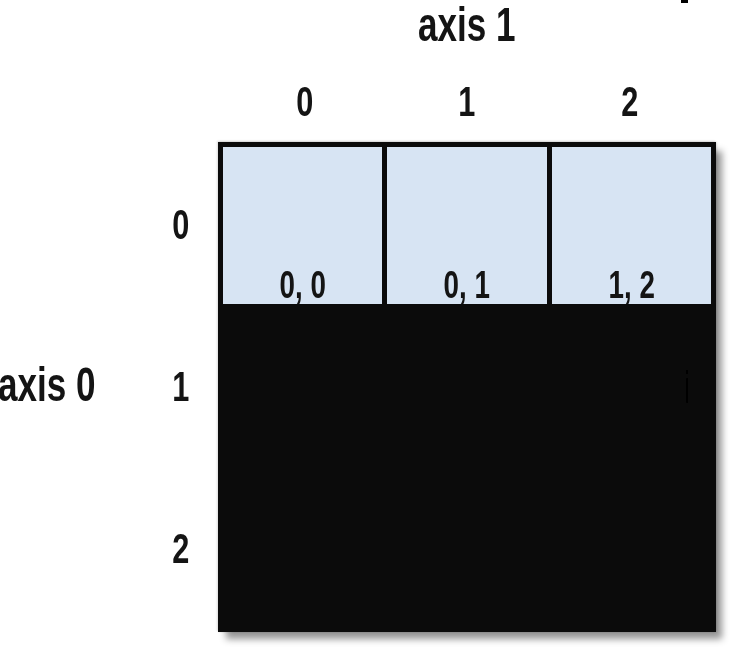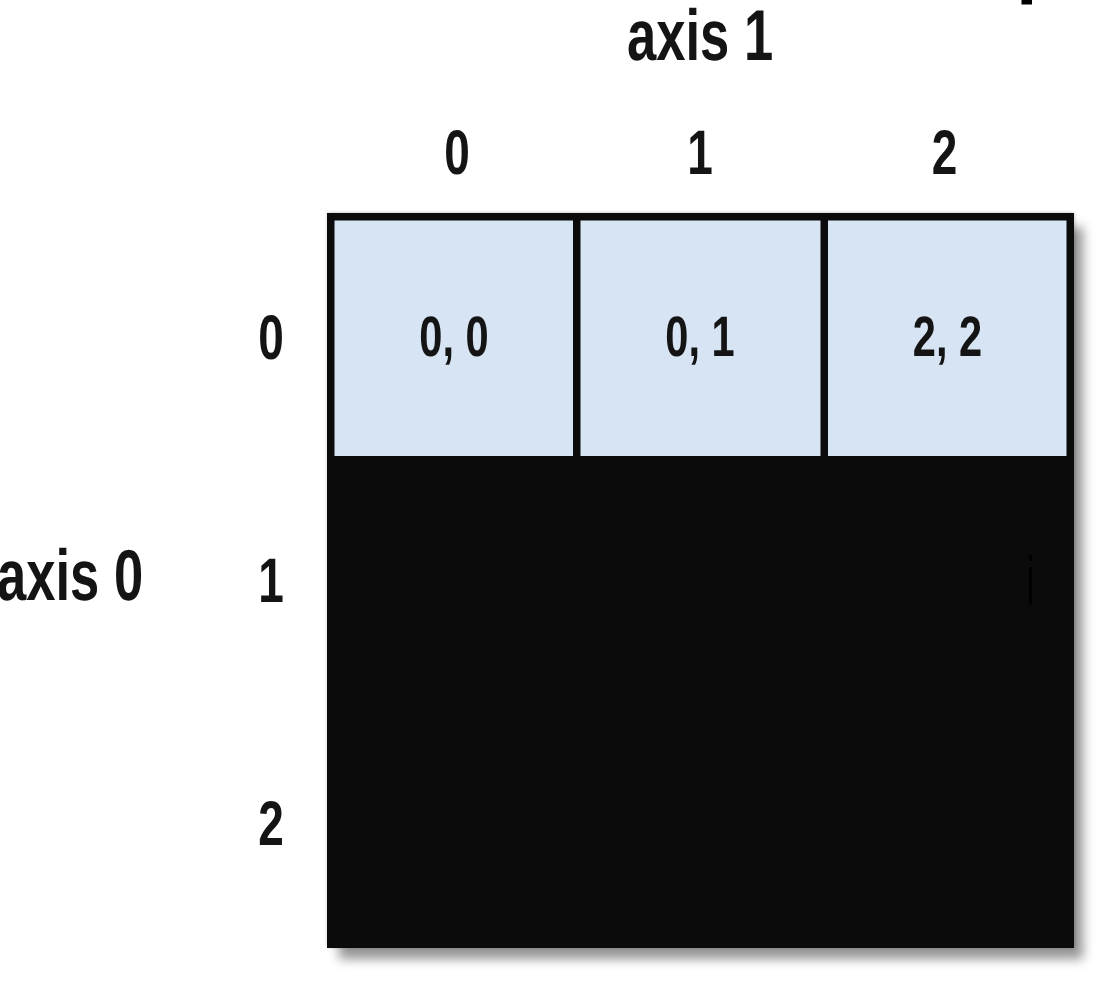--- a/index.html
+++ b/index.html
@@ -71,21 +71,21 @@
     grid-template-rows: repeat(3, 1fr);
     gap: 5px;
     box-shadow:
       -1px -1px 2px rgba(0,0,0,0.14),
       1px 0 2px rgba(0,0,0,0.14),
       7px 8px 7px -1px rgba(0,0,0,0.42);
   }
   .cell {
     background: var(--cell-fill);
     display: flex;
-    align-items: center;
+    align-items: flex-end;
     justify-content: center;
     font-size: 38px; line-height: 38px; font-weight: 700;
   }
   
   .corner-mark {
     position: absolute;
     right: 0; top: 0;
     width: 7px; height: 3px;
     background: #000;
   }
@@ -139,21 +139,21 @@
   </div>
 
   <div class="grid">
     <div class="cell">
       <span class="ctext">0, 0</span>
     </div>
     <div class="cell">
       <span class="ctext">0, 1</span>
     </div>
     <div class="cell">
-      <span class="ctext">2, 2</span>
+      <span class="ctext">1, 2</span>
     </div>
   </div>
 
   <div class="corner-mark"></div>
   <div class="clipped-glyph-stem"></div>
   <div class="clipped-glyph-dot"></div>
 
 </div>
 
 </body></html>

